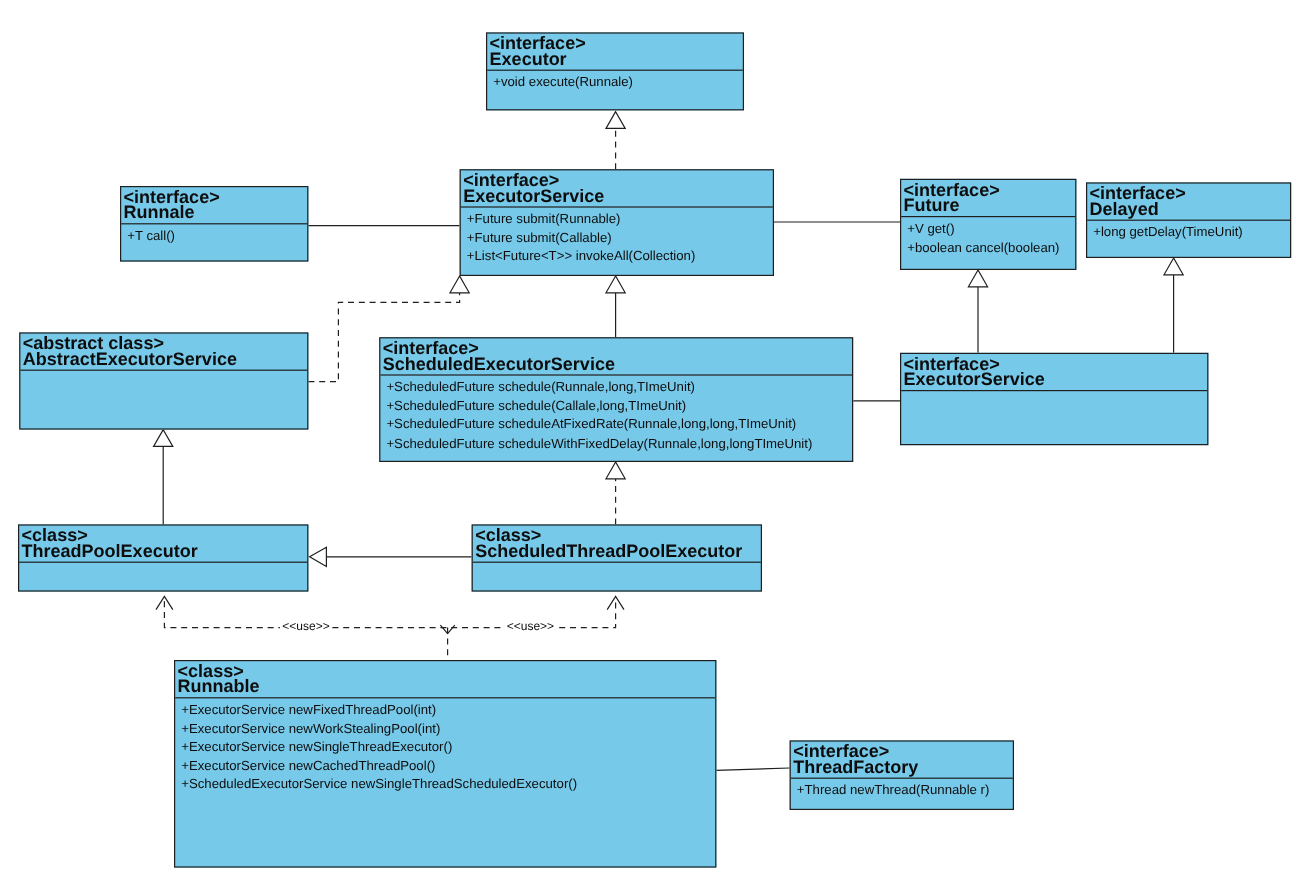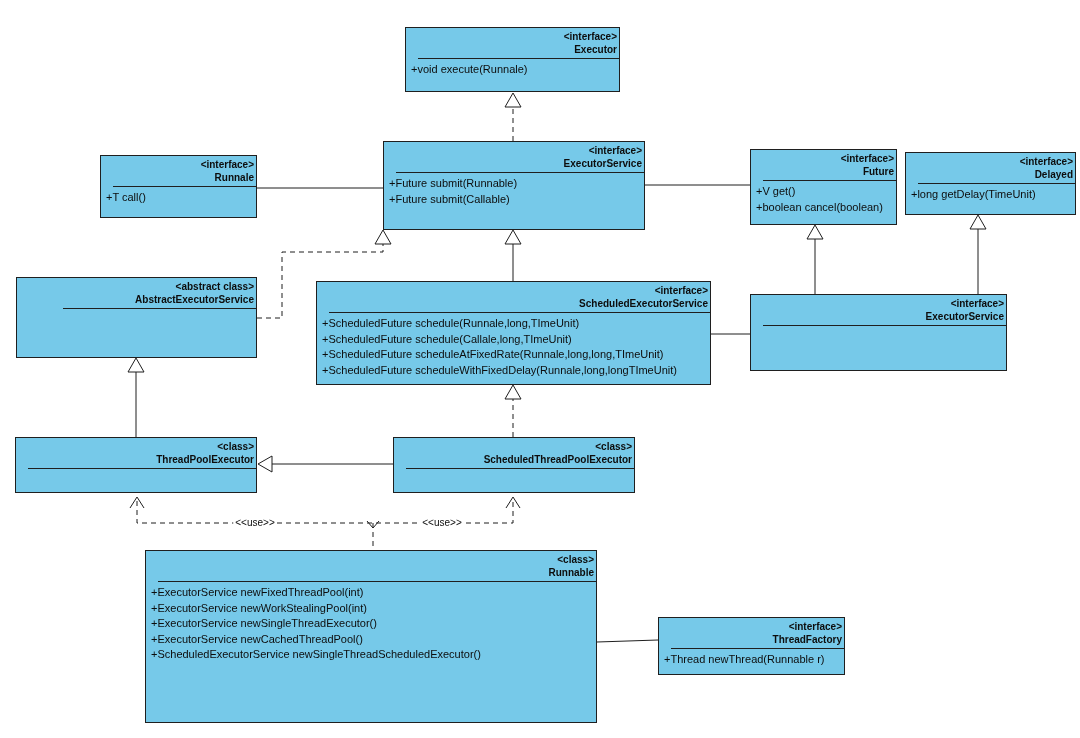--- a/index.html
+++ b/index.html
@@ -3,22 +3,22 @@
 <meta charset="utf-8">
 <style>
   * { margin:0; padding:0; box-sizing:border-box; }
   html,body { width:1080px; height:738px; background:#ffffff;
               font-family:"Liberation Sans", sans-serif; }
   #canvas { position:relative; width:1080px; height:738px; background:#ffffff; overflow:hidden; }
   svg.connectors { position:absolute; left:0; top:0; width:1080px; height:738px; }
 
   .uml-box { position:absolute; background:#76C9E9; border:1px solid #1f1f1f;
              display:flex; flex-direction:column; }
-  .box-title { border-bottom:1px solid #1f1f1f; text-align:right; font-weight:bold;
-               font-size:10px; line-height:13px; padding:2px 2px; color:#0d0d0d;margin-left:12px; }
+  .box-title { border-bottom:1px solid #1f1f1f; text-align:left; font-weight:bold;
+               font-size:15px; line-height:13px; padding:2px 2px; color:#0d0d0d; }
   .box-body { flex:1; padding:3px 5px 2px 5px; font-size:11px; color:#0d0d0d; overflow:hidden; }
   .method { line-height:15.5px; white-space:nowrap; }
 
   .conn { stroke:#1f1f1f; stroke-width:1; fill:none; }
   .dashed { stroke-dasharray:5,4; }
   .tri { fill:#ffffff; stroke:#1f1f1f; stroke-width:1; }
   .openv { fill:none; stroke:#1f1f1f; stroke-width:1; }
 
   .use-label { position:absolute; transform:translate(-50%,-50%); background:#ffffff;
                font-size:10px; line-height:12px; padding:0 2px; color:#0d0d0d; white-space:nowrap; }
@@ -106,20 +106,21 @@
   </div>
 
   <div class="uml-box" style="left:383px;top:141px;width:262px;height:89px;">
     <div class="box-title">
       <div>&lt;interface&gt;</div>
       <div>ExecutorService</div>
     </div>
     <div class="box-body">
       <div class="method">+Future submit(Runnable)</div>
       <div class="method">+Future submit(Callable)</div>
+      <div class="method">+List&lt;Future&lt;T&gt;&gt; invokeAll(Collection)</div>
     </div>
   </div>
 
   <div class="uml-box" style="left:100px;top:155px;width:157px;height:63px;">
     <div class="box-title">
       <div>&lt;interface&gt;</div>
       <div>Runnale</div>
     </div>
     <div class="box-body">
       <div class="method">+T call()</div>
@@ -140,21 +141,21 @@
   <div class="uml-box" style="left:905px;top:152px;width:171px;height:63px;">
     <div class="box-title">
       <div>&lt;interface&gt;</div>
       <div>Delayed</div>
     </div>
     <div class="box-body">
       <div class="method">+long getDelay(TimeUnit)</div>
     </div>
   </div>
 
-  <div class="uml-box" style="left:16px;top:277px;width:241px;height:81px;padding-left:34px;">
+  <div class="uml-box" style="left:16px;top:277px;width:241px;height:81px;">
     <div class="box-title">
       <div>&lt;abstract class&gt;</div>
       <div>AbstractExecutorService</div>
     </div>
     <div class="box-body"></div>
   </div>
 
   <div class="uml-box" style="left:316px;top:281px;width:395px;height:104px;">
     <div class="box-title">
       <div>&lt;interface&gt;</div>

